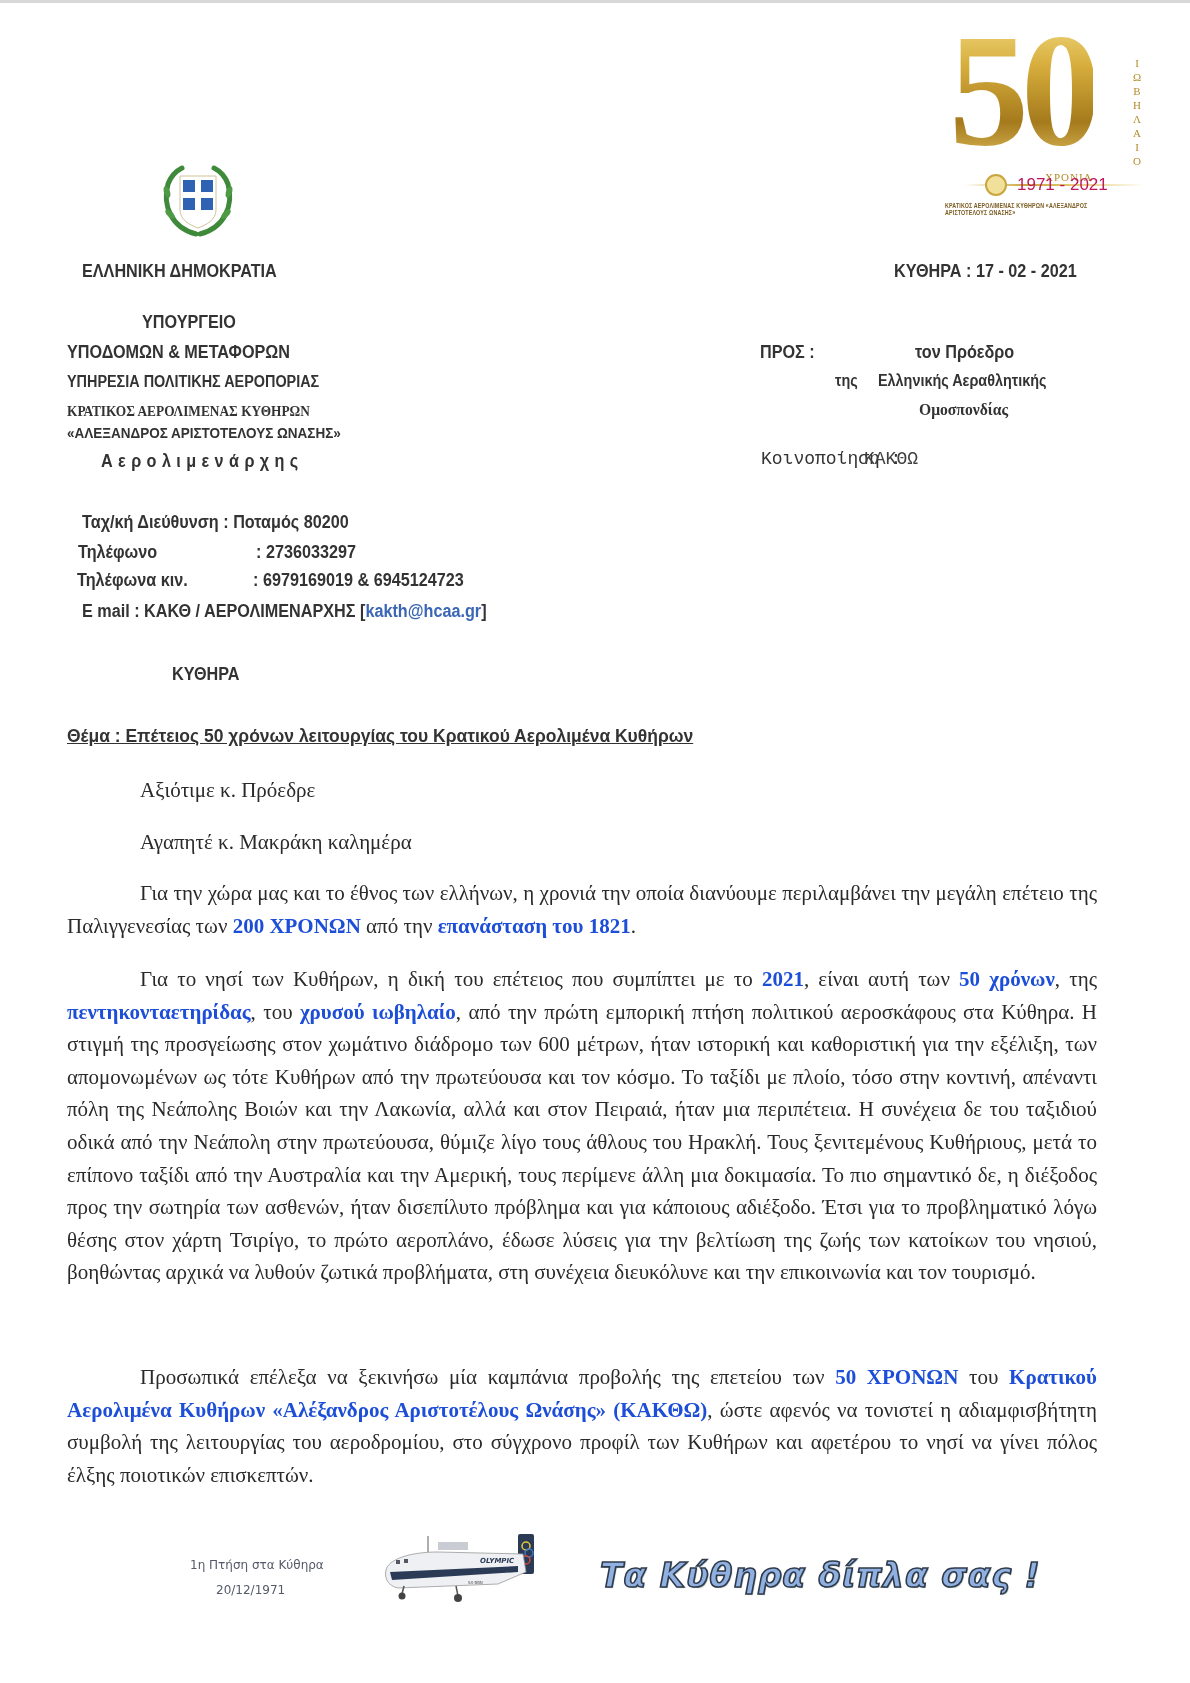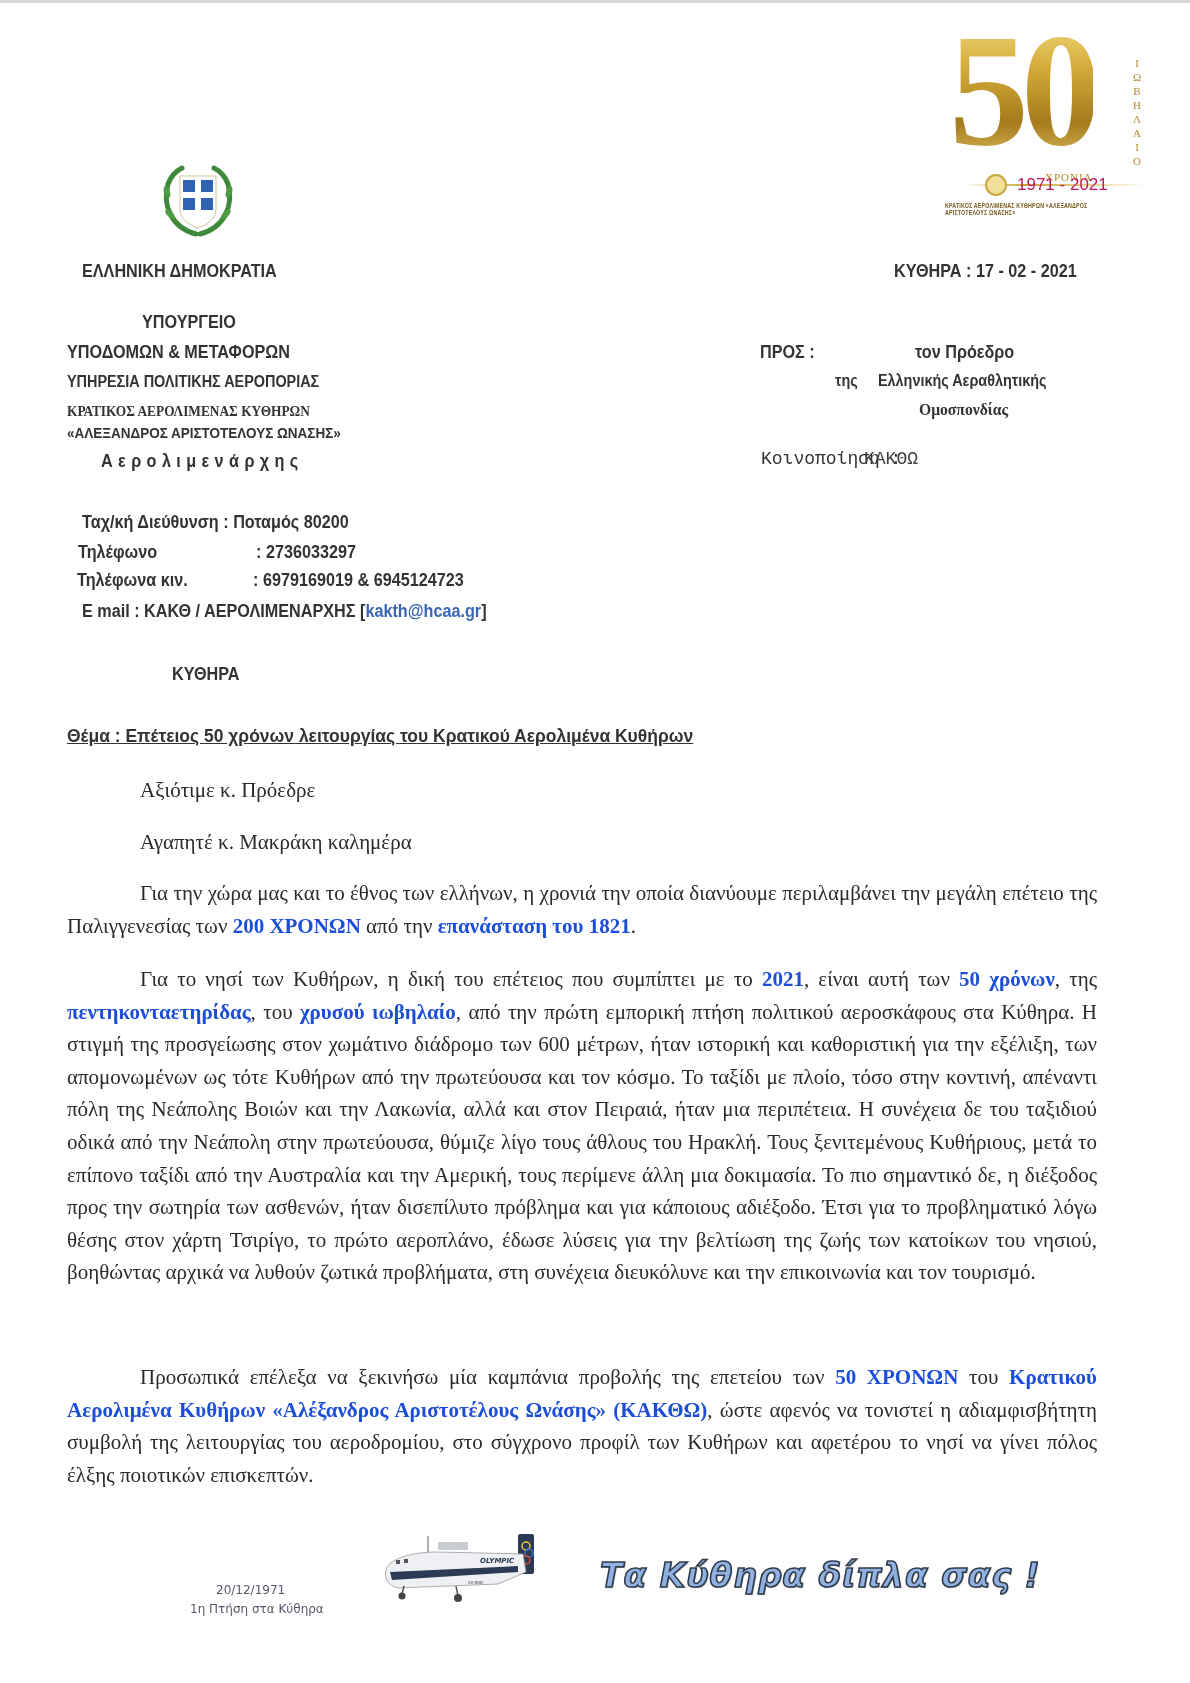--- a/index.html
+++ b/index.html
@@ -113,21 +113,21 @@
 
 <div class="subject">Θέμα : Επέτειος 50 χρόνων λειτουργίας του Κρατικού Αερολιμένα Κυθήρων</div>
 
 <div class="greet" style="top:778px;">Αξιότιμε κ. Πρόεδρε</div>
 <div class="greet" style="top:830px;">Αγαπητέ κ. Μακράκη καλημέρα</div>
 
 <p class="para" style="top:877px;"><span>Για την χώρα μας και το έθνος των ελλήνων, η χρονιά την οποία διανύουμε περιλαμβάνει την μεγάλη επέτειο της Παλιγγενεσίας των </span><b>200 ΧΡΟΝΩΝ</b><span> από την </span><b>επανάσταση του 1821</b><span>.</span></p>
 <p class="para" style="top:963px;"><span>Για το νησί των Κυθήρων, η δική του επέτειος που συμπίπτει με το </span><b>2021</b><span>, είναι αυτή των </span><b>50 χρόνων</b><span>, της </span><b>πεντηκονταετηρίδας</b><span>, του </span><b>χρυσού ιωβηλαίο</b><span>, από την πρώτη εμπορική πτήση πολιτικού αεροσκάφους στα Κύθηρα. Η στιγμή της προσγείωσης στον χωμάτινο διάδρομο των 600 μέτρων, ήταν ιστορική και καθοριστική για την εξέλιξη, των απομονωμένων ως τότε Κυθήρων από την πρωτεύουσα και τον κόσμο. Το ταξίδι με πλοίο, τόσο στην κοντινή, απέναντι πόλη της Νεάπολης Βοιών και την Λακωνία, αλλά και στον Πειραιά, ήταν μια περιπέτεια. Η συνέχεια δε του ταξιδιού οδικά από την Νεάπολη στην πρωτεύουσα, θύμιζε λίγο τους άθλους του Ηρακλή. Τους ξενιτεμένους Κυθήριους, μετά το επίπονο ταξίδι από την Αυστραλία και την Αμερική, τους περίμενε άλλη μια δοκιμασία. Το πιο σημαντικό δε, η διέξοδος προς την σωτηρία των ασθενών, ήταν δισεπίλυτο πρόβλημα και για κάποιους αδιέξοδο. Έτσι για το προβληματικό λόγω θέσης στον χάρτη Τσιρίγο, το πρώτο αεροπλάνο, έδωσε λύσεις για την βελτίωση της ζωής των κατοίκων του νησιού, βοηθώντας αρχικά να λυθούν ζωτικά προβλήματα, στη συνέχεια διευκόλυνε και την επικοινωνία και τον τουρισμό.</span></p>
 <p class="para" style="top:1361px;"><span>Προσωπικά επέλεξα να ξεκινήσω μία καμπάνια προβολής της επετείου των </span><b>50 ΧΡΟΝΩΝ</b><span> του </span><b>Κρατικού Αερολιμένα Κυθήρων «Αλέξανδρος Αριστοτέλους Ωνάσης» (ΚΑΚΘΩ)</b><span>, ώστε αφενός να τονιστεί η αδιαμφισβήτητη συμβολή της λειτουργίας του αεροδρομίου, στο σύγχρονο προφίλ των Κυθήρων και αφετέρου το νησί να γίνει πόλος έλξης ποιοτικών επισκεπτών.</span></p>
 
-<div class="foot-note" style="left:190px; top:1558px;margin-top:44px;">1η Πτήση στα Κύθηρα</div>
+<div class="foot-note" style="left:190px; top:1558px;">1η Πτήση στα Κύθηρα</div>
 <div class="foot-note" style="left:216px; top:1583px;">20/12/1971</div>
 
 <svg class="plane" viewBox="0 0 180 72">
   <rect x="140" y="2" width="16" height="40" rx="2" fill="#2c3b55"></rect>
   <circle cx="148" cy="14" r="4" fill="none" stroke="#e9c63a" stroke-width="1.5"></circle>
   <circle cx="151" cy="21" r="4" fill="none" stroke="#3a7ad0" stroke-width="1.5"></circle>
   <circle cx="148" cy="28" r="4" fill="none" stroke="#d04a3a" stroke-width="1.5"></circle>
   <rect x="60" y="10" width="30" height="8" fill="#c9ccd2"></rect>
   <line x1="50" y1="4" x2="50" y2="20" stroke="#777" stroke-width="1.2"></line>
   <path d="M8 38 C 10 28, 30 20, 60 20 L 145 22 L 148 40 L 120 52 L 20 56 C 10 54, 6 46, 8 38 Z" fill="#eef0f3" stroke="#999" stroke-width="0.8"></path>

